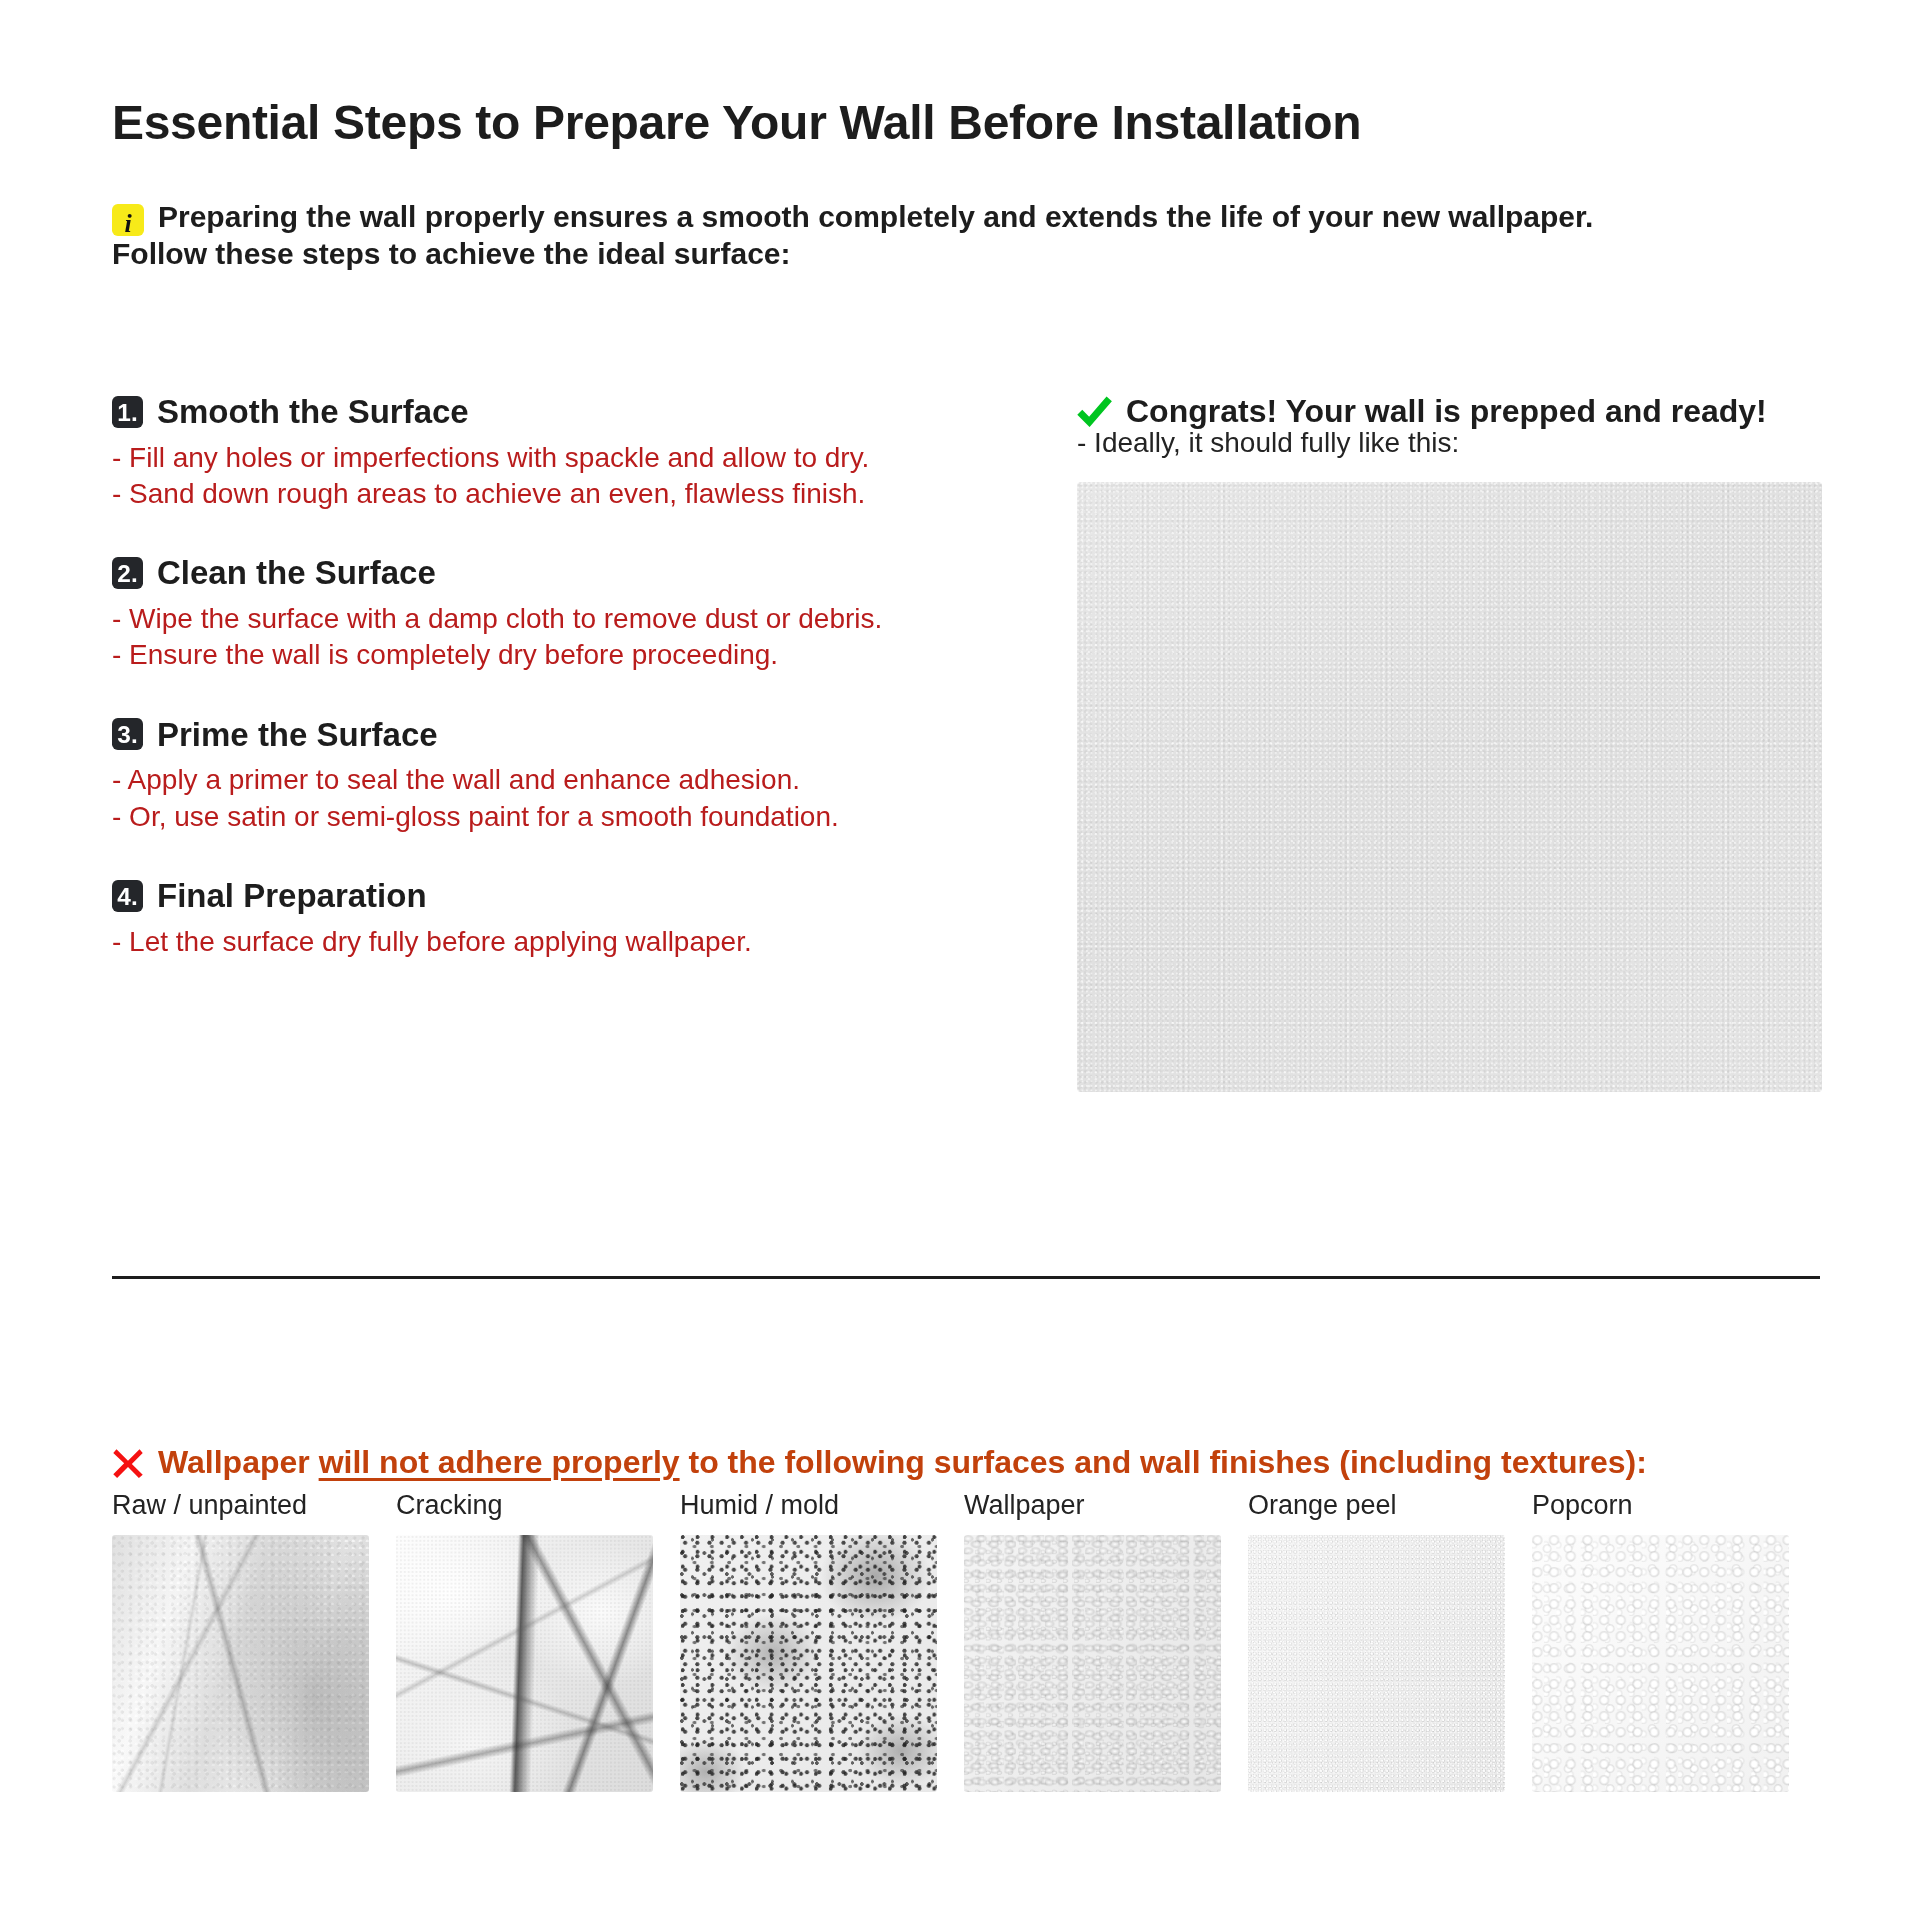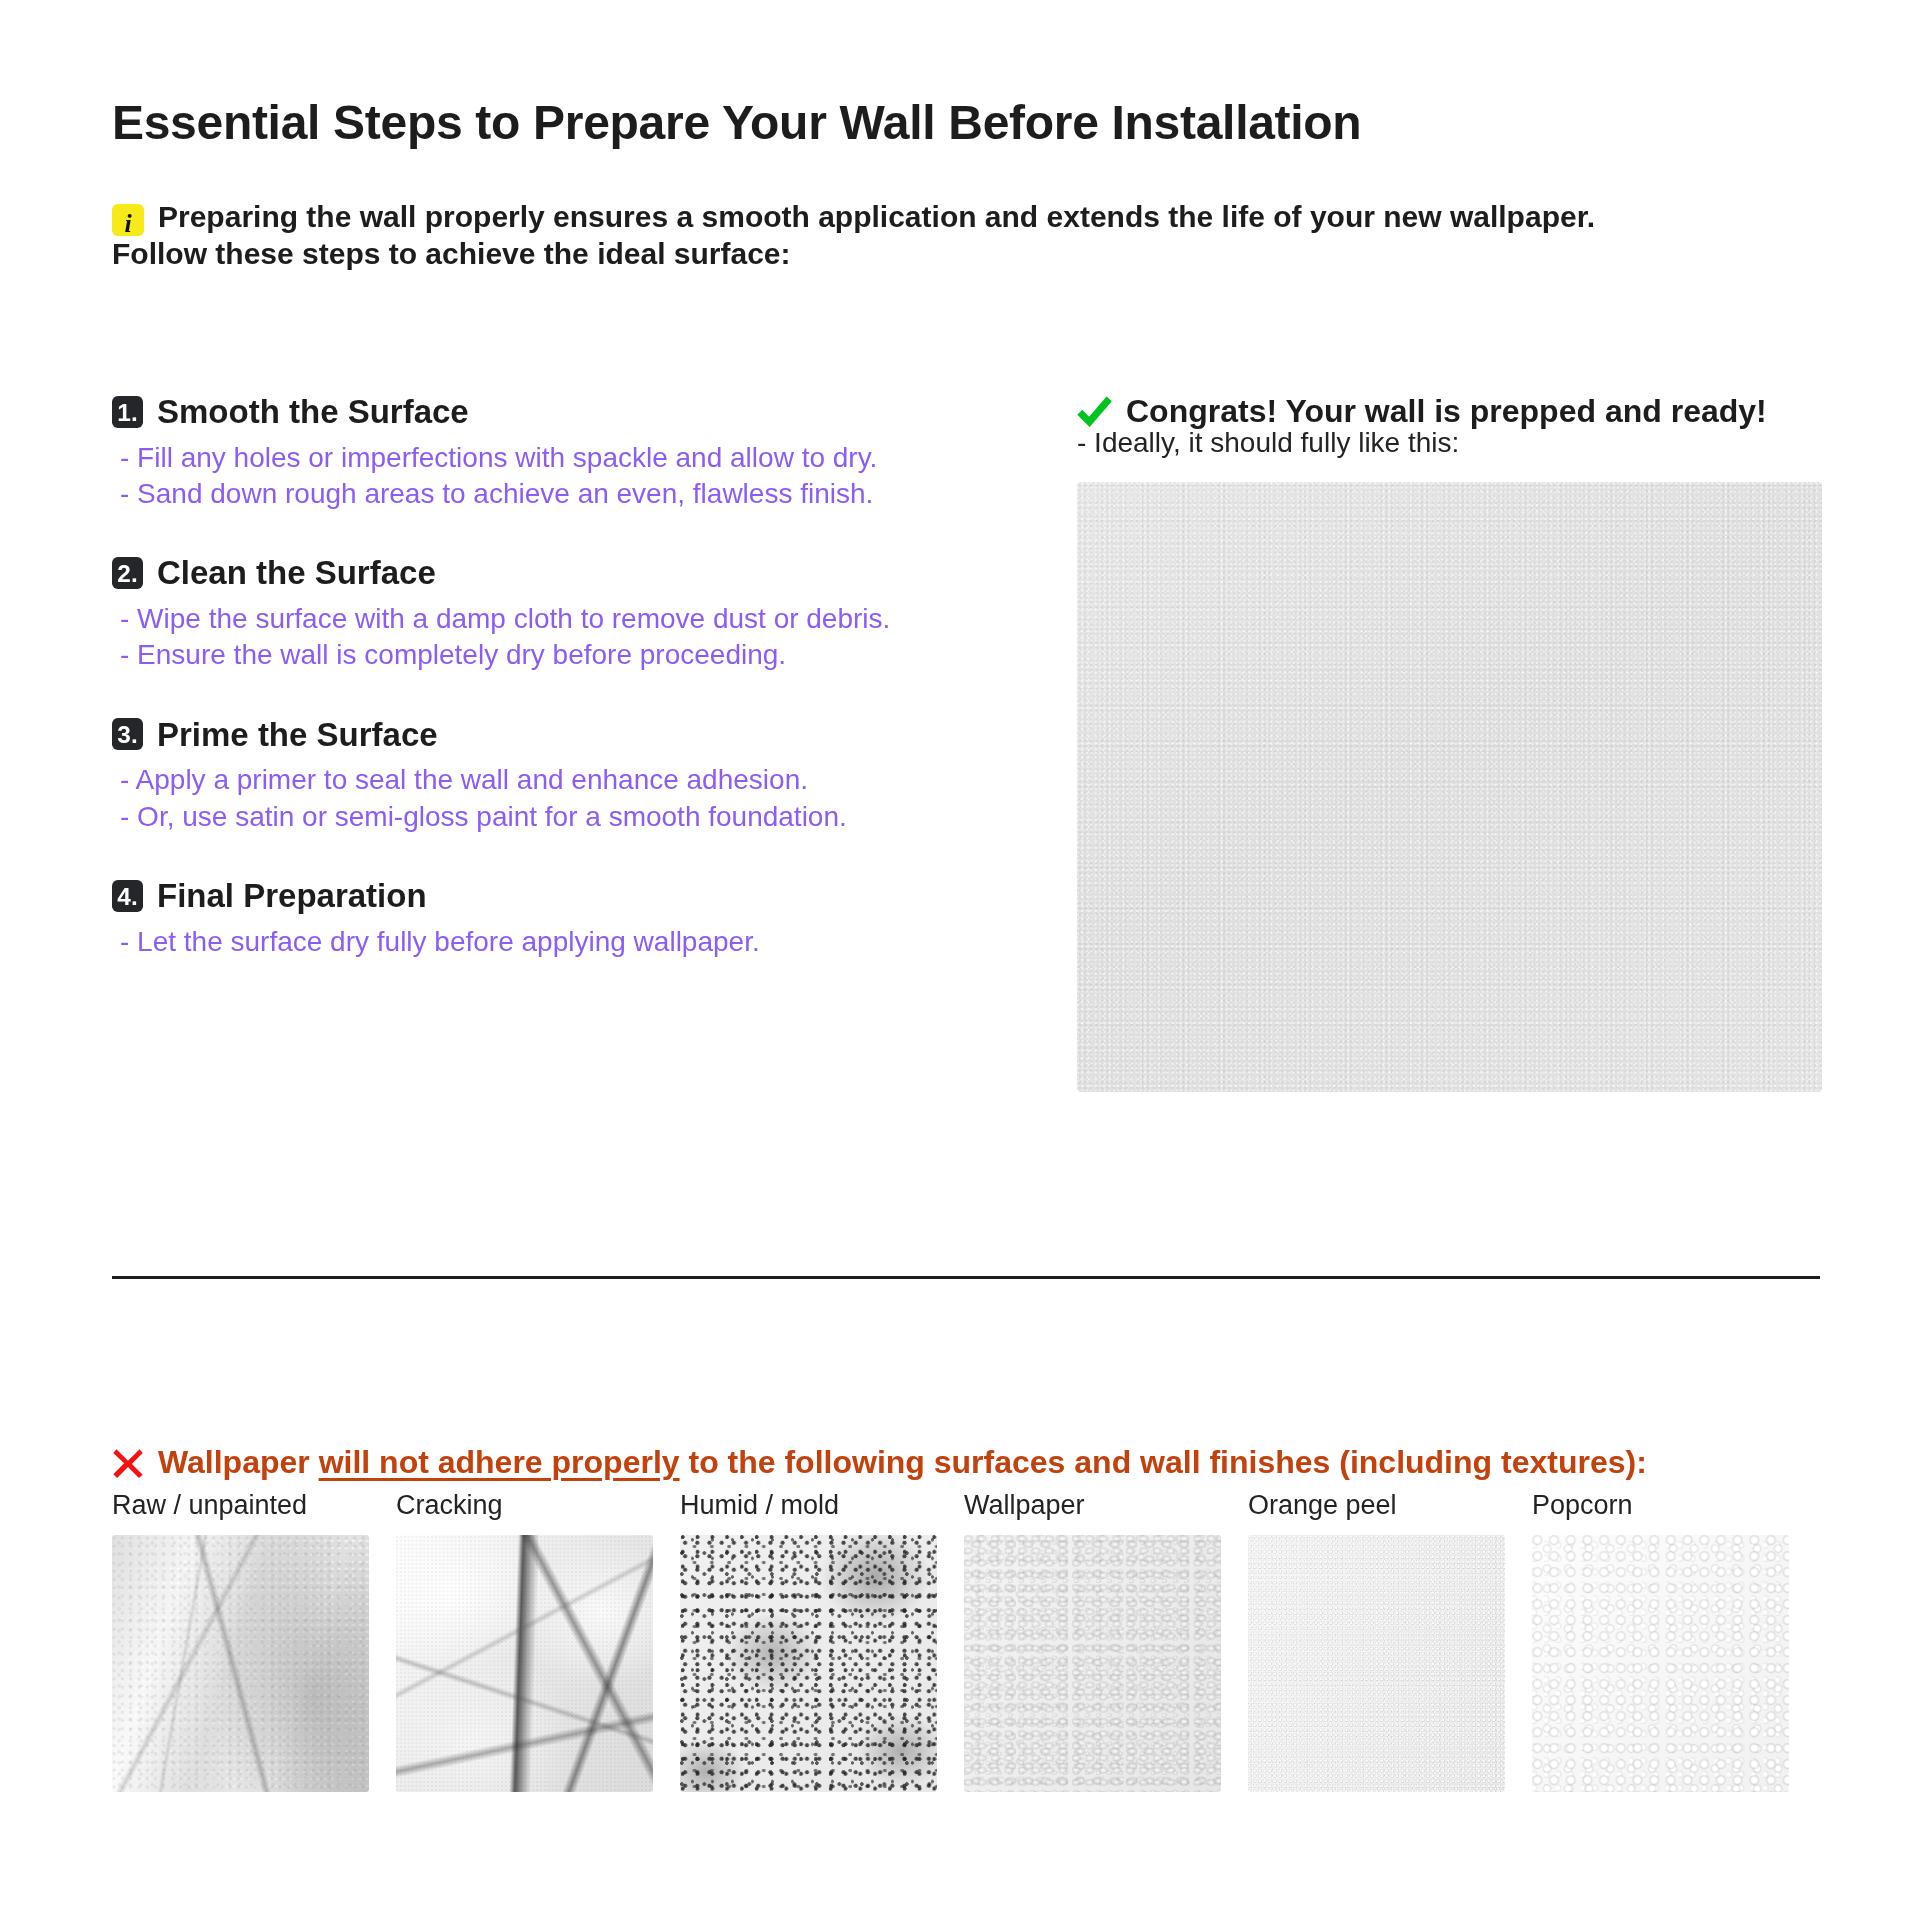--- a/index.html
+++ b/index.html
@@ -103,22 +103,21 @@
     padding: 0 3.9px;
     margin-right: 14px;
     flex: 0 0 auto;
   }
   .step-title { white-space: nowrap; }
 
   .step-lines {
     font-size: 28px;
     font-weight: normal;
     line-height: 1.30;
-    color: #8b5cf6;
-    margin-left: 8px;
+    color: #b91c1c;
   }
   .step-lines div { white-space: nowrap; }
 
   
   .congrats-head {
     display: flex;
     align-items: center;
     font-size: 32px;
     font-weight: bold;
     color: #1d1d1d;
@@ -305,21 +304,21 @@
   }
 </style>
 </head>
 <body>
 
 <div class="page">
 
   <div class="doc-title">Essential Steps to Prepare Your Wall Before Installation</div>
 
   <div class="intro">
-    <span class="info-badge"><span>i</span></span><span>Preparing the wall properly ensures a smooth application and extends the life of your new wallpaper.</span><br>
+    <span class="info-badge"><span>i</span></span><span>Preparing the wall properly ensures a smooth completely and extends the life of your new wallpaper.</span><br>
     <span>Follow these steps to achieve the ideal surface:</span>
   </div>
 
   <div class="col-left">
 
     <div class="step">
       <div class="step-head">
         <span class="num-badge">1.</span>
         <span class="step-title">Smooth the Surface</span>
       </div>

